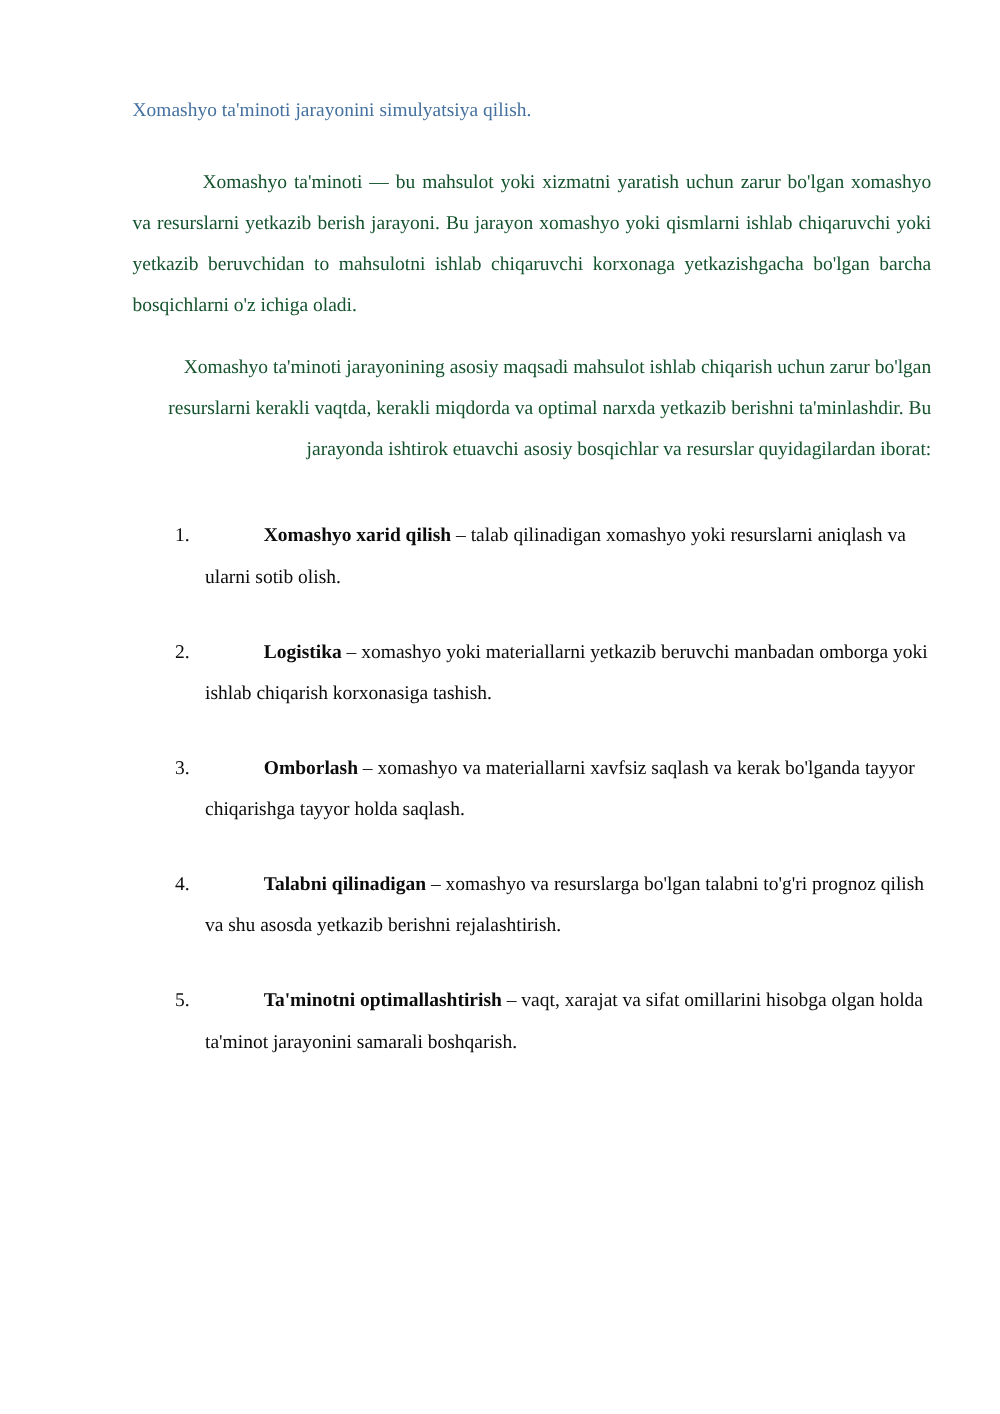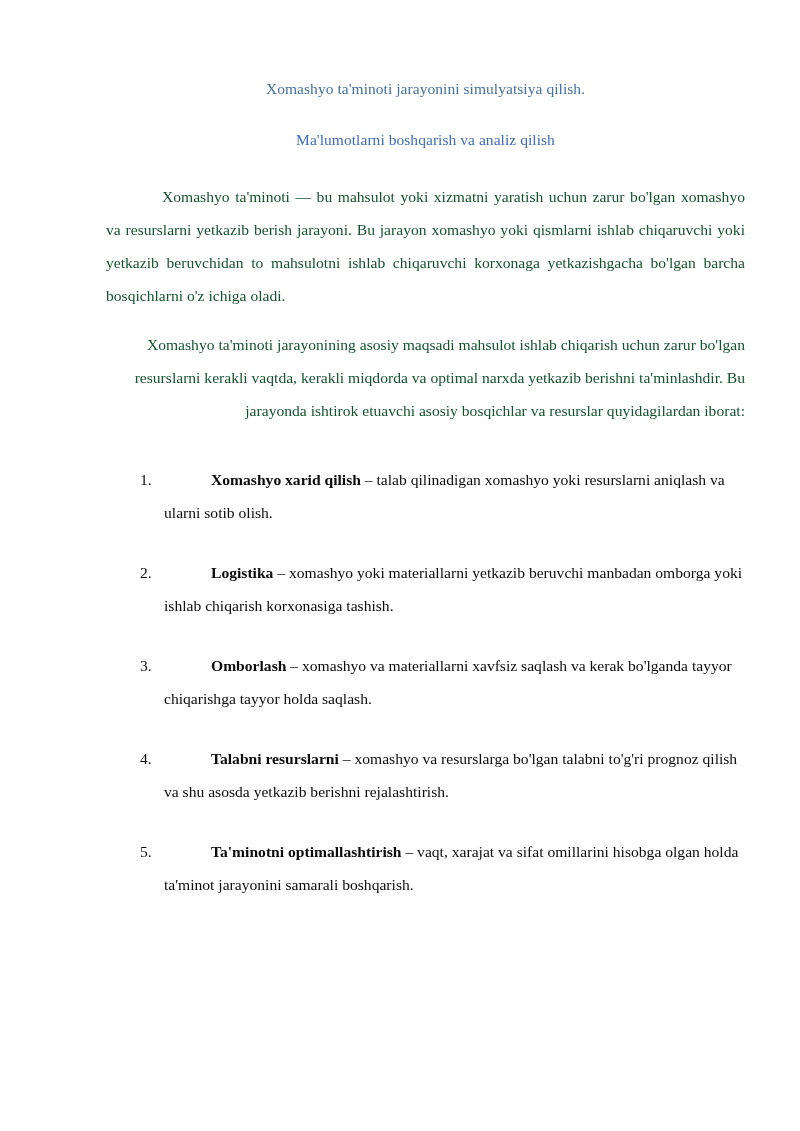--- a/index.html
+++ b/index.html
@@ -25,21 +25,20 @@
   }
   .content {
     position: absolute;
     left: 106px;
     top: 0;
     width: 639px;
   }
 
   
   .doc-title {
-    text-align: center;
     font-size: 15.5px;
     line-height: 20px;
     font-weight: normal;
     color: #44719f;
     margin: 0;
     padding-top: 79px;
     letter-spacing: 0.05px;
   }
   .doc-subtitle {
     text-align: center;
@@ -102,21 +101,20 @@
   .dash { white-space: pre; }
 </style>
 </head>
 <body>
 
 <div class="page">
   <div class="content">
 
     <h1 class="doc-title">Xomashyo ta'minoti jarayonini simulyatsiya qilish.</h1>
 
-    <h2 class="doc-subtitle">Ma'lumotlarni boshqarish va analiz qilish</h2>
 
     <p class="para para-first">Xomashyo ta'minoti — bu mahsulot yoki xizmatni yaratish uchun zarur bo'lgan xomashyo va resurslarni yetkazib berish jarayoni. Bu jarayon xomashyo yoki qismlarni ishlab chiqaruvchi yoki yetkazib beruvchidan to mahsulotni ishlab chiqaruvchi korxonaga yetkazishgacha bo'lgan barcha bosqichlarni o'z ichiga oladi.</p>
 
     <p class="para para-second">Xomashyo ta'minoti jarayonining asosiy maqsadi mahsulot ishlab chiqarish uchun zarur bo'lgan resurslarni kerakli vaqtda, kerakli miqdorda va optimal narxda yetkazib berishni ta'minlashdir. Bu jarayonda ishtirok etuavchi asosiy bosqichlar va resurslar quyidagilardan iborat:</p>
 
     <ol class="list">
 
       <li class="list-item">
         <span class="list-marker">1.</span>
         <span class="list-term">Xomashyo xarid qilish</span><span class="dash"> – </span><span>talab qilinadigan xomashyo yoki resurslarni aniqlash va ularni sotib olish.</span>
@@ -127,21 +125,21 @@
         <span class="list-term">Logistika</span><span class="dash"> – </span><span>xomashyo yoki materiallarni yetkazib beruvchi manbadan omborga yoki ishlab chiqarish korxonasiga tashish.</span>
       </li>
 
       <li class="list-item">
         <span class="list-marker">3.</span>
         <span class="list-term">Omborlash</span><span class="dash"> – </span><span>xomashyo va materiallarni xavfsiz saqlash va kerak bo'lganda tayyor chiqarishga tayyor holda saqlash.</span>
       </li>
 
       <li class="list-item">
         <span class="list-marker">4.</span>
-        <span class="list-term">Talabni resurslarni</span><span class="dash"> – </span><span>xomashyo va resurslarga bo'lgan talabni to'g'ri prognoz qilish va shu asosda yetkazib berishni rejalashtirish.</span>
+        <span class="list-term">Talabni qilinadigan</span><span class="dash"> – </span><span>xomashyo va resurslarga bo'lgan talabni to'g'ri prognoz qilish va shu asosda yetkazib berishni rejalashtirish.</span>
       </li>
 
       <li class="list-item">
         <span class="list-marker">5.</span>
         <span class="list-term">Ta'minotni optimallashtirish</span><span class="dash"> – </span><span>vaqt, xarajat va sifat omillarini hisobga olgan holda ta'minot jarayonini samarali boshqarish.</span>
       </li>
 
     </ol>
   </div>
 </div>

